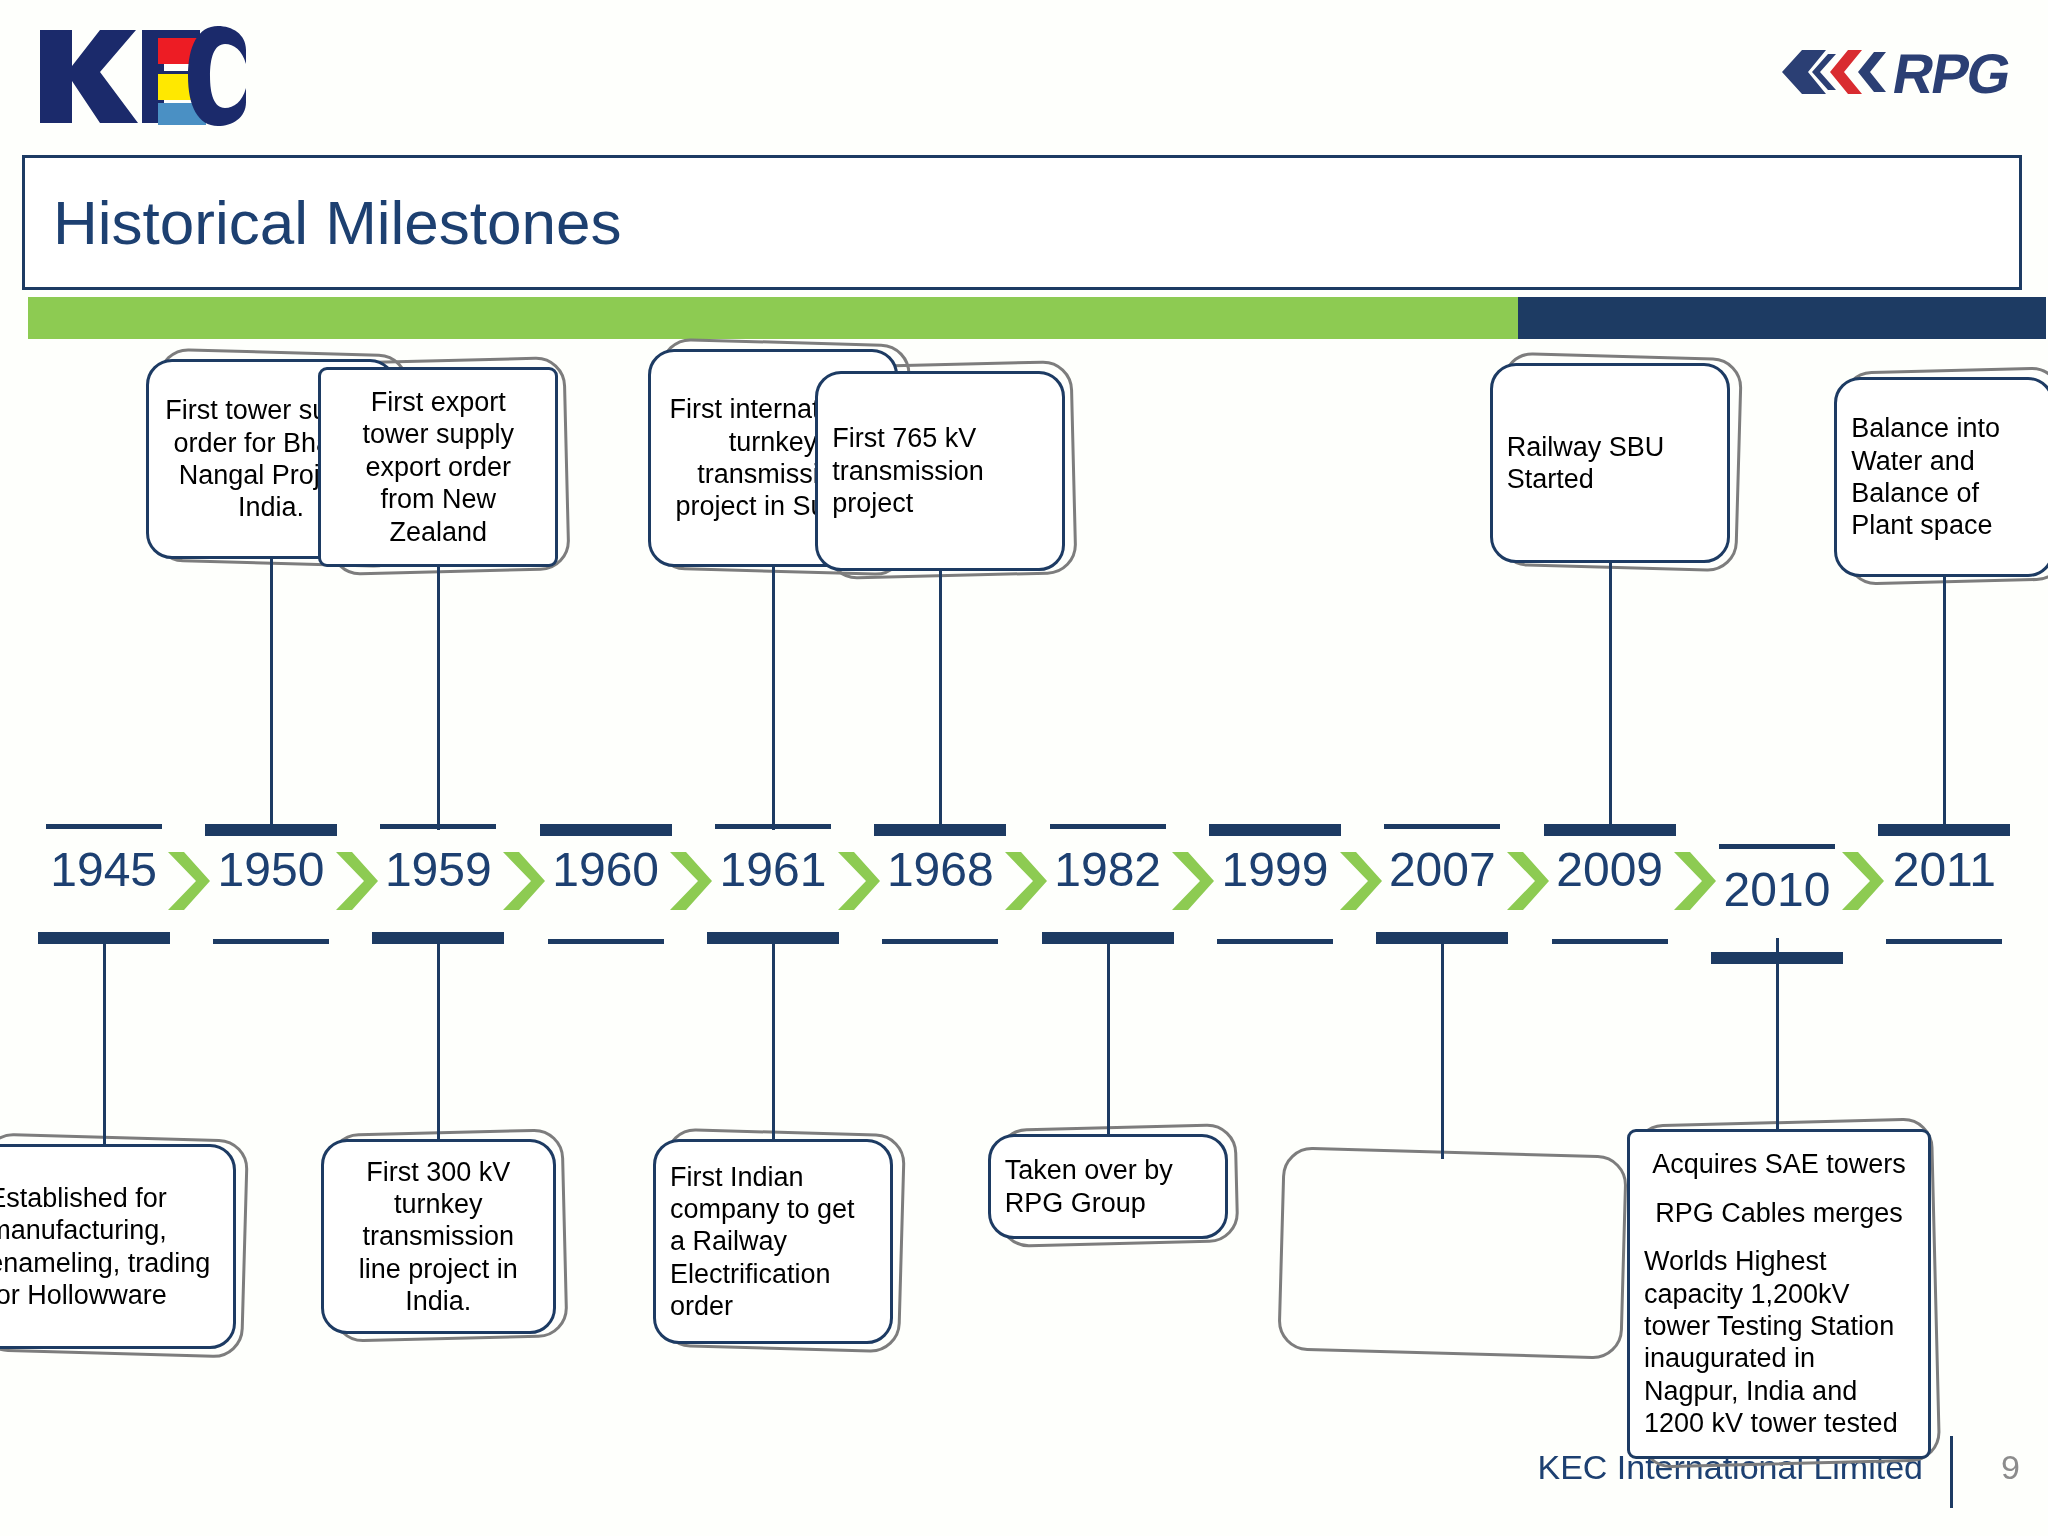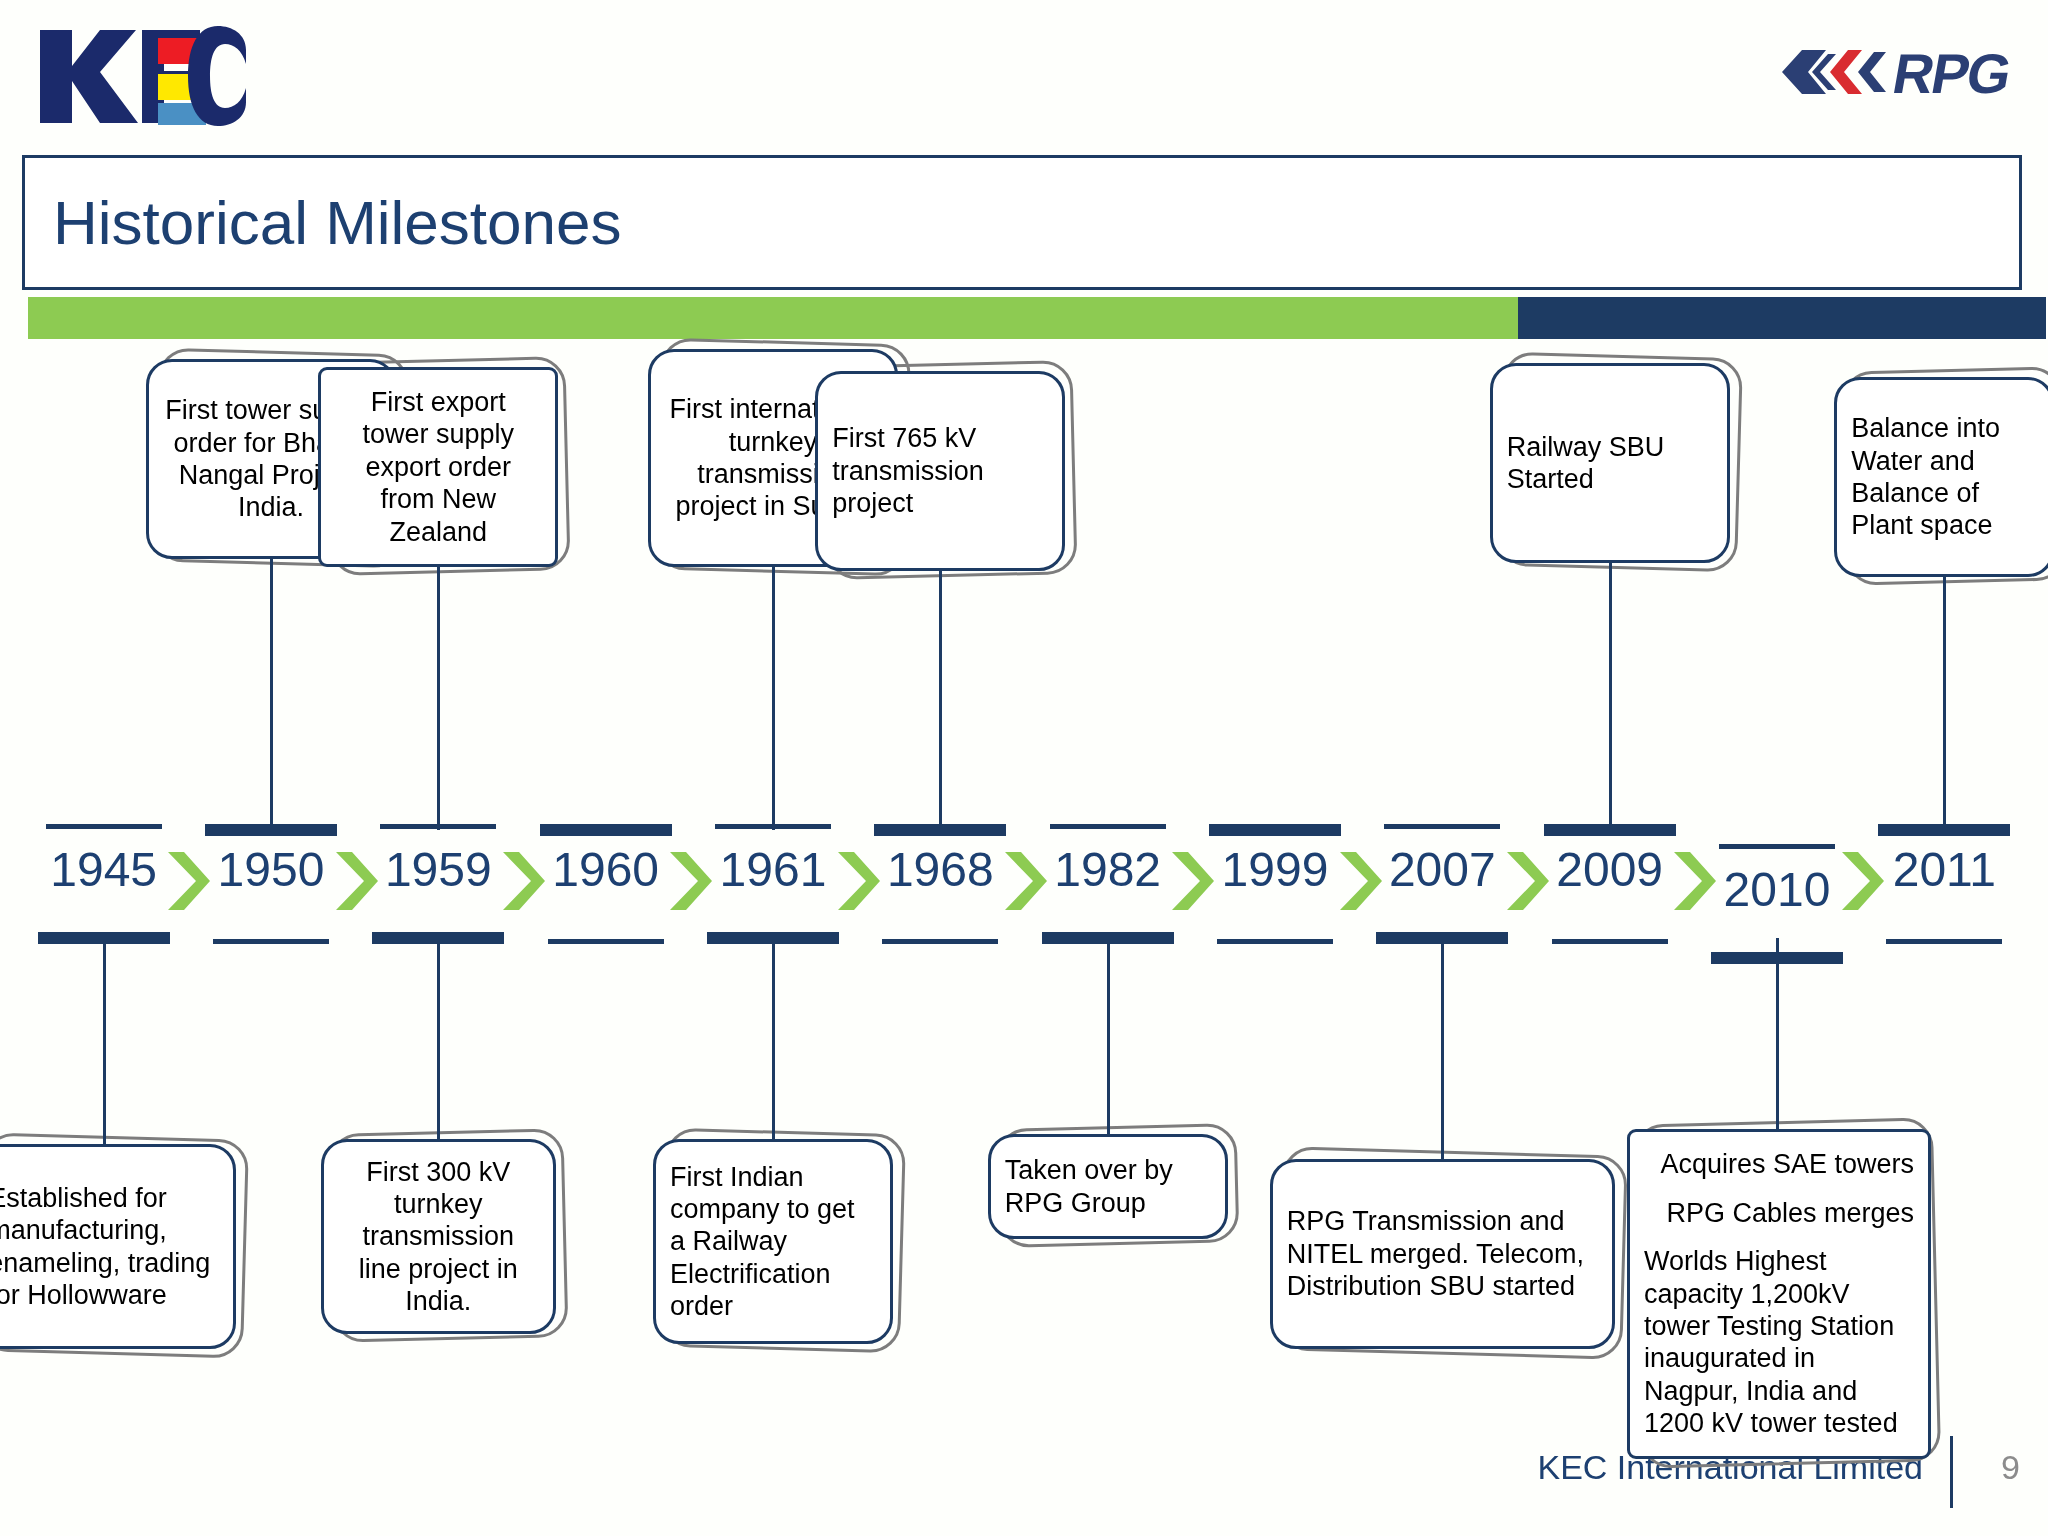--- a/index.html
+++ b/index.html
@@ -113,21 +113,21 @@
     font-size: 27px;
     color: #000000;
     line-height: 1.20;
     padding: 10px 14px;
     display: flex;
     flex-direction: column;
     justify-content: center;
     z-index: 3;
   }
   .milestone-box.center { text-align: center; align-items: center; }
-  .milestone-box.left   { text-align: left;   align-items: flex-end; }
+  .milestone-box.left   { text-align: left;   align-items: center; }
 
   
   .sketch-shadow {
     position: absolute;
     box-sizing: border-box;
     border: 3px solid #7d7d7d;
     border-radius: 30px;
     background: transparent;
     z-index: 1;
   }
@@ -424,23 +424,20 @@
     <div class="milestone-box left" style="left: 653px; top: 800px; width: 240px; height: 205px;">
       <div>First Indian company to get a Railway Electrification order</div>
     </div>
     <div class="connector" style="left: 772px; top: 599px; height: 201px;"></div>
     <div class="sketch-shadow" style="left: 997.667px; top: 787px; width: 240px; height: 119px; transform: rotate(-1.4deg);"></div>
     <div class="milestone-box left" style="left: 987.667px; top: 795px; width: 240px; height: 105px;">
       <div>Taken over by RPG Group</div>
     </div>
     <div class="connector" style="left: 1106.67px; top: 599px; height: 196px;"></div>
     <div class="sketch-shadow" style="left: 1279.83px; top: 812px; width: 345px; height: 204px; transform: rotate(1.6deg);"></div>
-    <div class="milestone-box left" style="left: 1269.83px; top: 820px; width: 345px; height: 190px;">
-      <div>RPG Transmission and NITEL merged. Telecom, Distribution SBU started</div>
-    </div>
     <div class="connector" style="left: 1441.33px; top: 599px; height: 221px;"></div>
     <div class="sketch-shadow" style="left: 1637px; top: 782px; width: 300px; height: 344px; transform: rotate(-1.4deg);"></div>
     <div class="milestone-box left" style="left: 1627px; top: 790px; width: 304px; height: 330px; border-radius: 9px;">
       <div style="margin-bottom: 16px;">Acquires SAE towers</div>
       <div style="margin-bottom: 16px;">RPG Cables merges</div>
       <div style="margin-bottom: 0px;">Worlds Highest capacity 1,200kV tower Testing Station inaugurated in Nagpur, India and 1200 kV tower tested</div>
     </div>
     <div class="connector" style="left: 1776px; top: 599px; height: 191px;"></div>
   </div>
 

